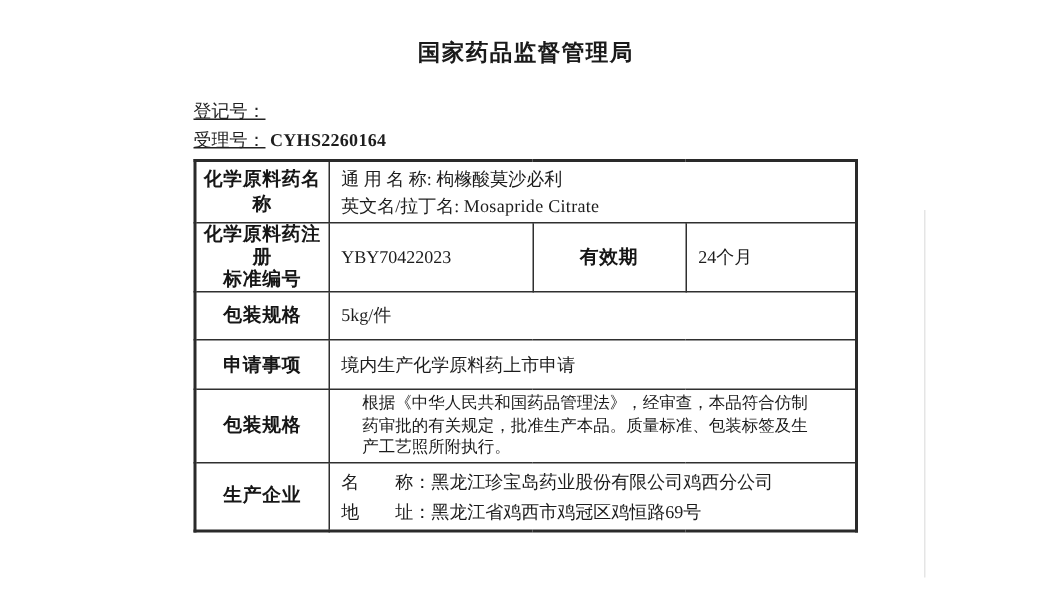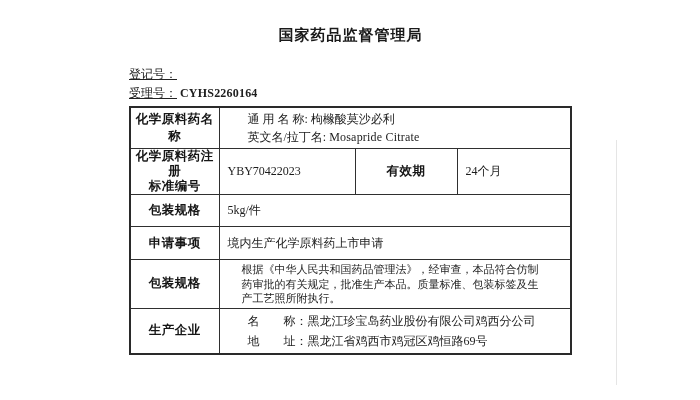--- a/index.html
+++ b/index.html
@@ -84,21 +84,21 @@
     padding: 2px 8px;
     text-align: left;
     color: #1c1c1c;
   }
   tr.r1 { height: 41px; }
   tr.r2 { height: 32px; }
   tr.r3 { height: 32px; }
   tr.r4 { height: 33px; }
   tr.r5 { height: 33px; }
   tr.r6 { height: 45px; }
-  .kv { line-height: 18px; white-space: nowrap; margin-left: 20px; }
+  .kv { line-height: 18px; white-space: nowrap; }
   .kv .k { color: #1c1c1c; }
   tr.r5 td.val { font-size: 11px; line-height: 14.5px; padding: 2px 22px; }
   tr.r6 .kv { line-height: 20px; }
   .latin { letter-spacing: 0.2px; }
 </style>
 </head>
 <body>
 
 <div class="canvas">
   <div class="scan-edge"></div>

